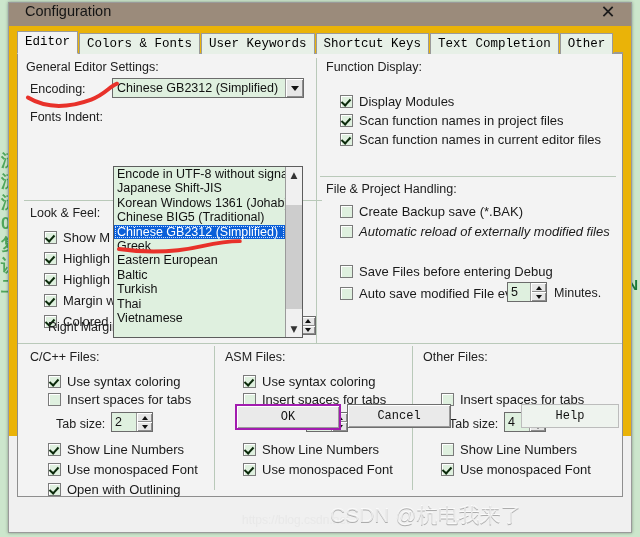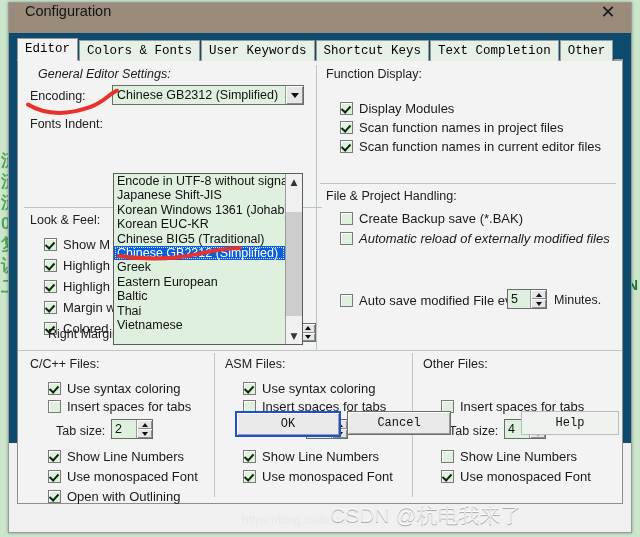--- a/index.html
+++ b/index.html
@@ -29,29 +29,29 @@
   
   #dialog{
     position:absolute;left:8px;top:2px;width:624px;height:531px;
     background:#f0f0f0;border:1px solid #9a9a9a;
     box-shadow:0 0 3px rgba(0,0,0,.35);
     box-sizing:border-box;
   }
   #titlebar{
     height:16px;background:#9b8b7b;
     display:flex;align-items:center;justify-content:space-between;
-    padding:0 0 14px 16px;
+    padding:0 0 7px 16px;
   }
   #title{font-size:14.5px;color:#141414;}
   #closebtn{
     width:46px;height:33px;display:flex;align-items:center;justify-content:center;
     font-size:18px;color:#1b1b1b;cursor:pointer;font-family:"DejaVu Sans",sans-serif;
   }
 
-  #body{padding:5px 7px 0 7px;background:#0c4a6e;height:410px;box-sizing:border-box;position:relative;}
+  #body{padding:5px 7px 0 7px;background:#eab308;height:410px;box-sizing:border-box;position:relative;}
 
   
   #tabs{display:flex;align-items:flex-end;height:22px;position:relative;z-index:3;
         border-bottom:1px solid #9a9a9a;margin:0 1px;}
   .tab{
     font-family:"Liberation Mono",monospace;font-size:12.5px;
     padding:3px 7px 3px 7px;border:1px solid #9a9a9a;border-bottom:none;
     background:#e7f0e7;color:#000;margin-right:1px;line-height:14px;cursor:pointer;
     position:relative;top:1px;
   }
@@ -128,21 +128,21 @@
   #ink{position:absolute;inset:0;pointer-events:none;z-index:60;}
 
   
   #btnrow{position:absolute;left:0;right:0;bottom:6px;height:26px;}
   .btn{
     position:absolute;height:22px;background:#eaeaea;border:1px solid #6e6e6e;
     font-family:"Liberation Mono",monospace;font-size:12px;color:#111;
     display:flex;align-items:center;justify-content:center;cursor:pointer;
     box-shadow:inset 1px 1px 0 #ffffff, inset -1px -1px 0 #9b9b9b;
   }
-  .btn.def{border:2px solid #1d4ed8;}
+  .btn.def{border:2px solid #a21caf;}
   .btn.ghost{background:#eef3ee;border:1px solid #bcbcbc;box-shadow:none;}
 
   
   #wm{
     position:absolute;left:330px;bottom:8px;z-index:70;pointer-events:none;
     font-size:21px;color:rgba(255,255,255,.72);white-space:nowrap;
     text-shadow:0 1px 0 rgba(90,90,90,.45);
   }
   #wm2{
     position:absolute;left:242px;bottom:10px;z-index:70;pointer-events:none;
@@ -183,21 +183,21 @@
 
       <div class="hdiv" style="top:289px;"></div>
 
       <div class="vdiv" style="left:196px;top:292px;bottom:6px;"></div>
       <div class="vdiv" style="left:394px;top:292px;bottom:6px;"></div>
 
       <div class="hdiv" style="top:146px;left:6px;right:300px;"></div>
 
       <div class="hdiv" style="top:122px;left:302px;right:6px;"></div>
 
-      <div class="grouplabel" style="left:20px;top:6px;font-style:italic;">General Editor Settings:</div>
+      <div class="grouplabel" style="left:8px;top:6px;">General Editor Settings:</div>
 
       <div class="grouplabel" style="left:12px;top:28px;">Encoding:</div>
       <div class="combo" style="left:94px;top:24px;width:192px;height:20px;">
         <div class="val">Chinese GB2312 (Simplified)</div>
         <div class="arrow">
             <i></i>
           </div>
       </div>
 
       <div class="grouplabel" style="left:12px;top:56px;">Fonts Indent:</div>
@@ -263,20 +263,24 @@
       <div class="grouplabel" style="left:308px;top:128px;">File &amp; Project Handling:</div>
 
       <div class="chk" style="left:322px;top:150px;">
         <span class="box"></span>
         <span class="lbl">Create Backup save (*.BAK)</span>
       </div>
       <div class="chk" style="left:322px;top:170px;font-style:italic;">
         <span class="box"></span>
         <span class="lbl">Automatic reload of externally modified files</span>
       </div>
+      <div class="chk" style="left:322px;top:210px;">
+        <span class="box"></span>
+        <span class="lbl">Save Files before entering Debug</span>
+      </div>
       <div class="chk" style="left:322px;top:232px;">
         <span class="box"></span>
         <span class="lbl">Auto save modified File every</span>
       </div>
       <div class="spin" style="left:489px;top:228px;width:40px;height:20px;">
         <div class="sval">5</div>
         <div class="btns">
           <span class="up">
               <u></u>
             </span>
@@ -375,26 +379,26 @@
       <div class="chk" style="left:423px;top:408px;">
         <span class="box checked"></span>
         <span class="lbl">Use monospaced Font</span>
       </div>
 
       <div id="droplist">
         <div id="dlitems">
           <div class="dli">Encode in UTF-8 without signature</div>
           <div class="dli">Japanese Shift-JIS</div>
           <div class="dli">Korean Windows 1361 (Johab)</div>
-          <div class="dli">Korean EUC-KR</div>
           <div class="dli">Chinese BIG5 (Traditional)</div>
           <div class="dli sel">Chinese GB2312 (Simplified)</div>
           <div class="dli">Greek</div>
           <div class="dli">Eastern European</div>
           <div class="dli">Baltic</div>
+          <div class="dli">Turkish</div>
           <div class="dli">Thai</div>
           <div class="dli">Vietnamese</div>
 
         </div>
         <div id="dlscroll">
           <div class="sbtn">▲</div>
           <div id="sbtrack">
             <div id="sbthumb"></div>
           </div>
           <div class="sbtn">▼</div>

